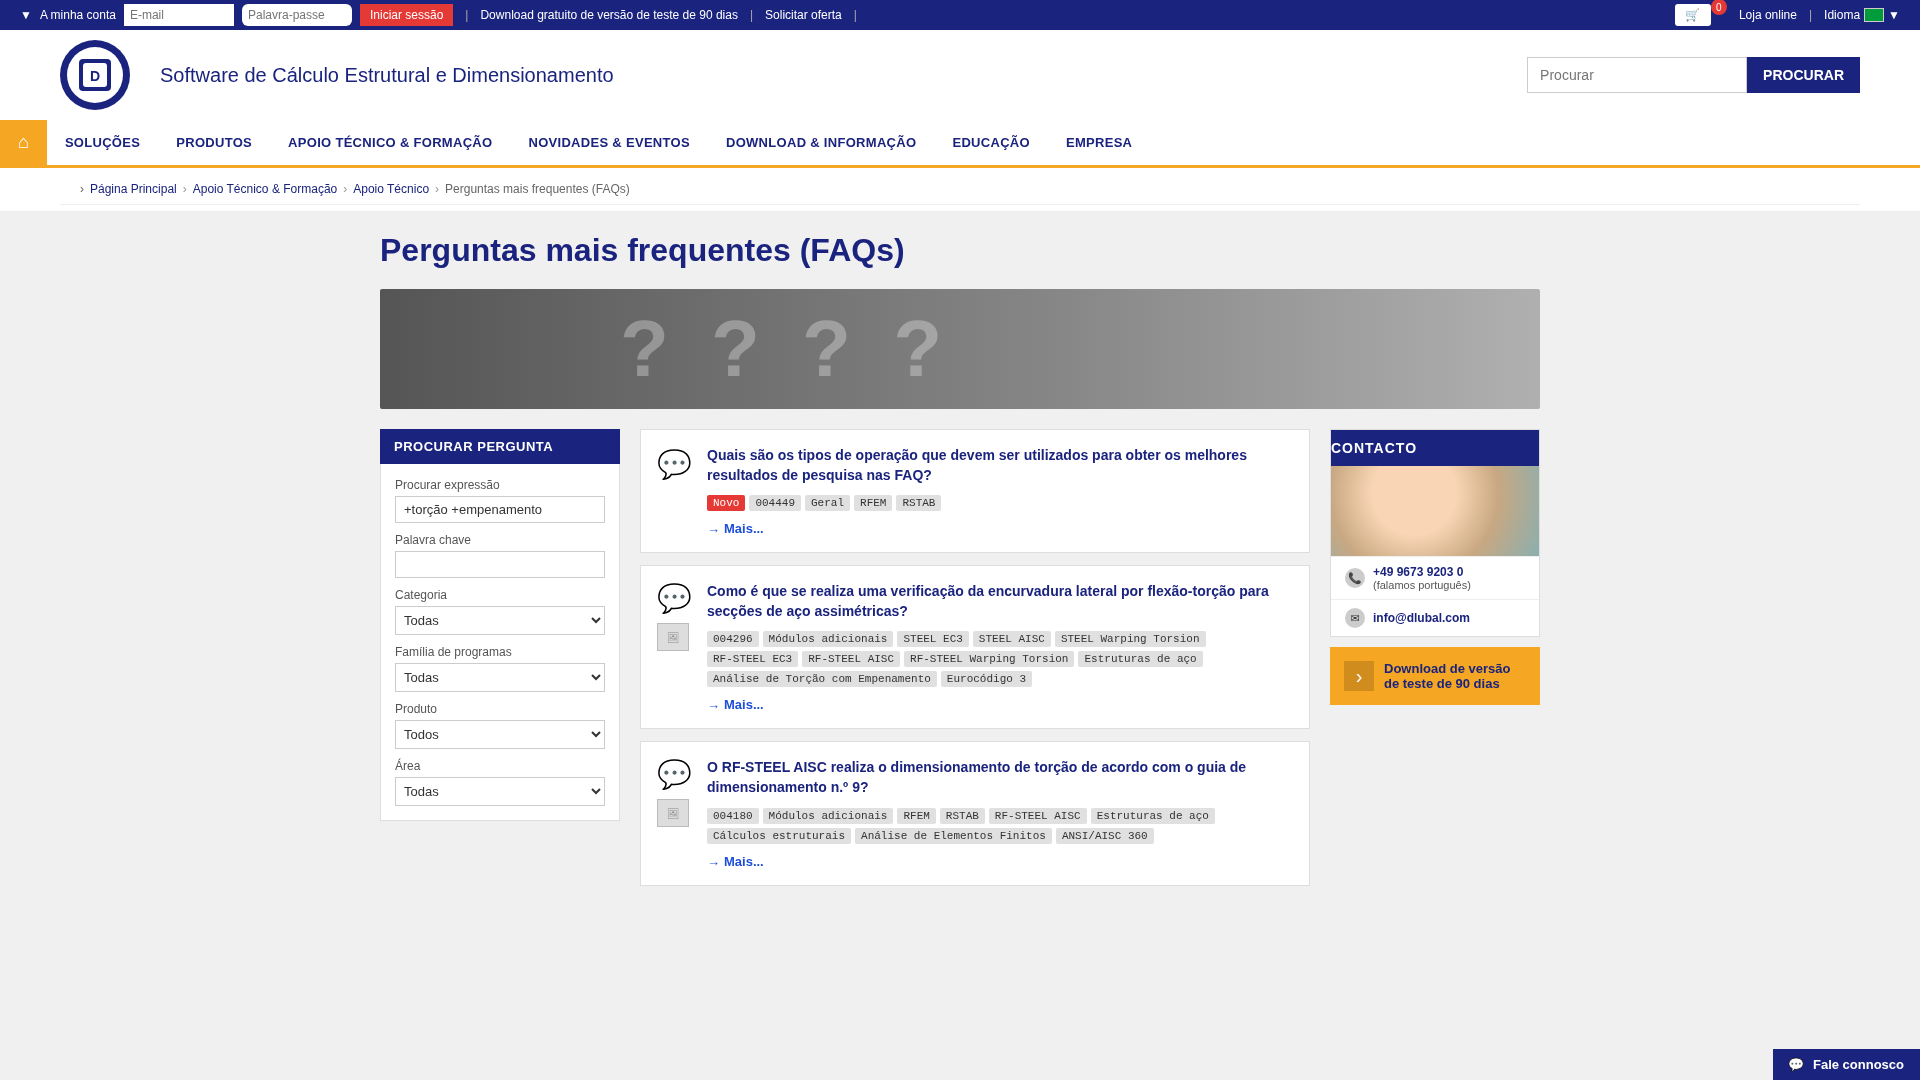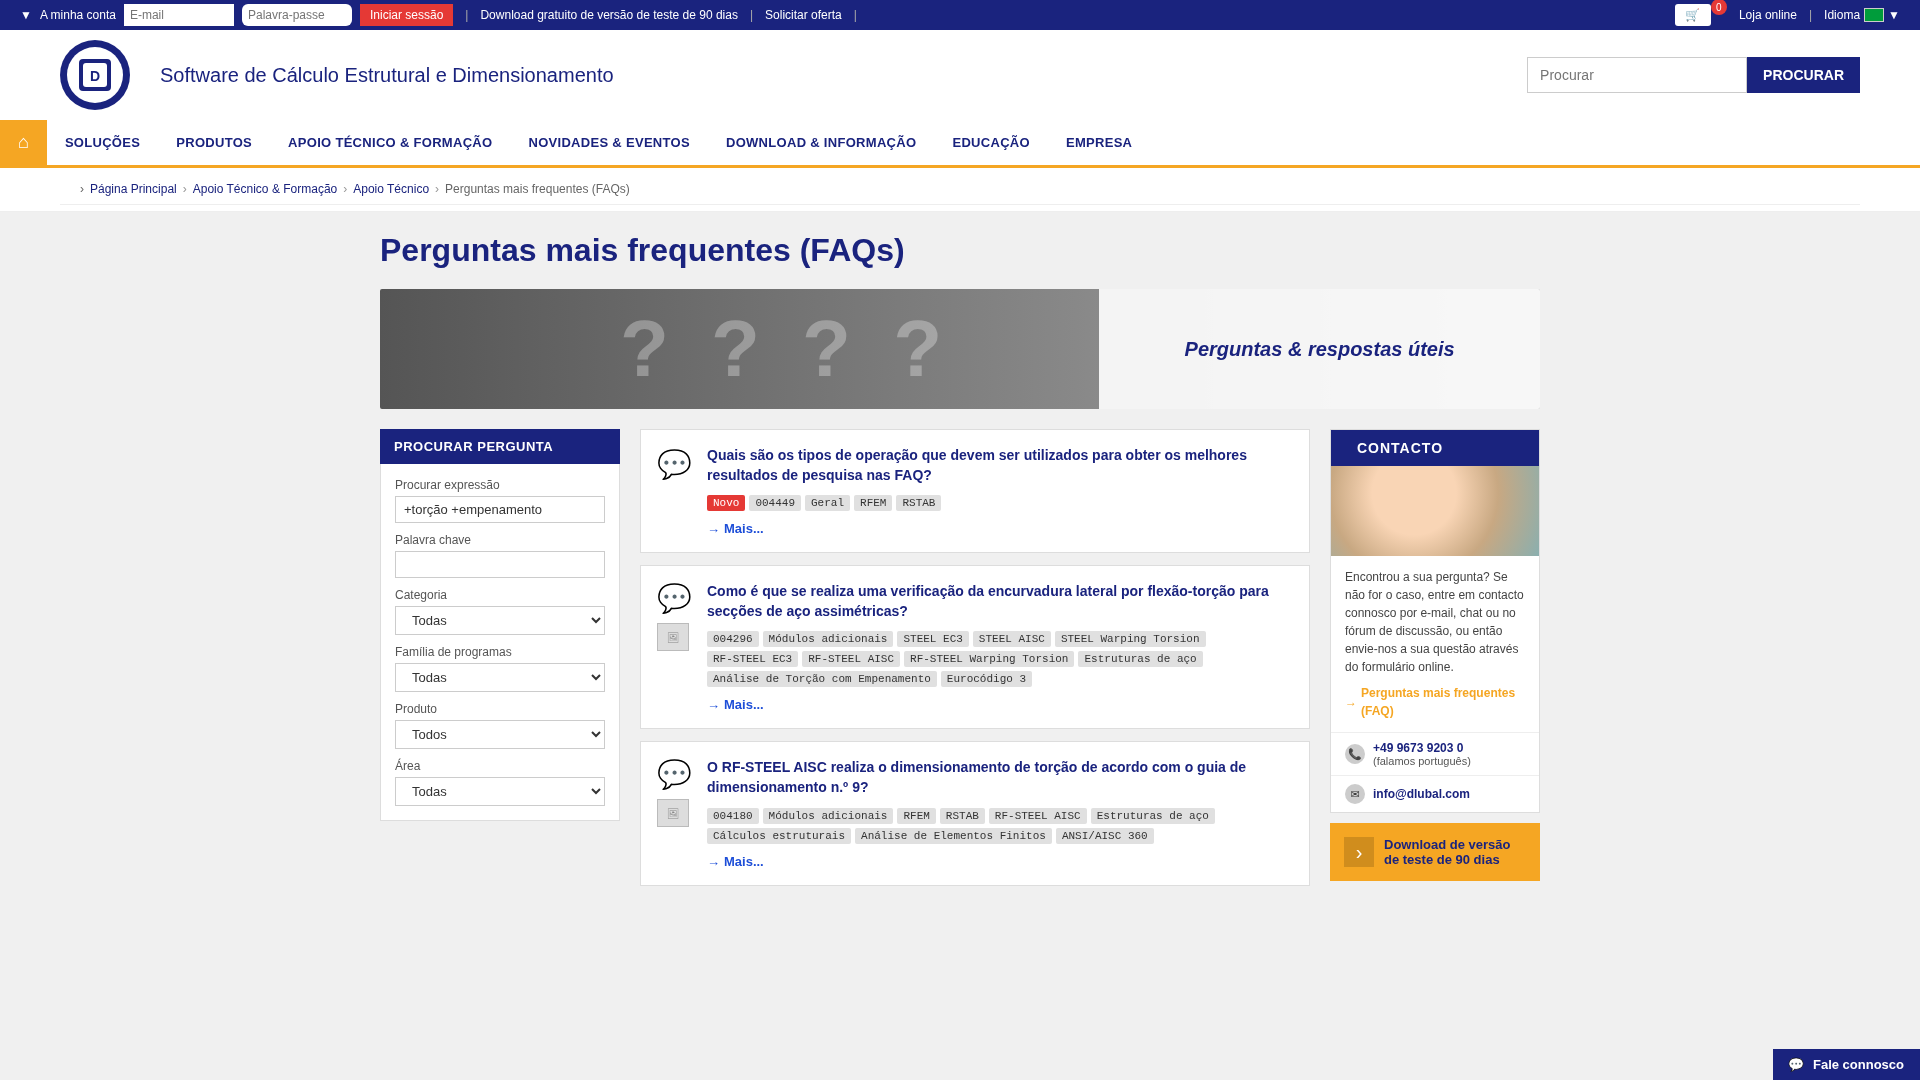--- a/index.html
+++ b/index.html
@@ -205,21 +205,21 @@
     .sidebar input[type=text] {
       width: 100%;
       border: 1px solid #ccc;
       padding: 5px 8px;
       font-size: 13px;
       color: #333;
     }
     .sidebar select {
       width: 100%;
       border: 1px solid #ccc;
-      padding: 5px 12px;
+      padding: 5px 4px;
       font-size: 13px;
       color: #333;
       background: #fff;
     }
 
     
     .faq-list {
       flex: 1;
     }
     .faq-item {
@@ -281,21 +281,21 @@
       width: 210px;
       flex-shrink: 0;
     }
     .contact-box {
       background: #fff;
       border: 1px solid #ddd;
     }
     .contact-title {
       background: #1a237e;
       color: #fff;
-      padding: 10px 26px;
+      padding: 10px 0;
       font-size: 14px;
       font-weight: bold;
       letter-spacing: 1px;
     }
     .contact-photo {
       width: 100%;
       height: 90px;
       background: linear-gradient(135deg, #d4a0a0 0%, #c9b58f 50%, #a0c0c0 100%);
       display: flex; align-items: center; justify-content: center;
       overflow: hidden;
@@ -433,23 +433,20 @@
     <span>Perguntas mais frequentes (FAQs)</span>
   </div>
 </div>
 
 <div class="full-wrapper">
   <div class="main-content">
     <h1 class="page-title">Perguntas mais frequentes (FAQs)</h1>
 
     <div class="hero-banner">
       <div class="question-marks">? ? ? ?</div>
-      <div class="hero-text-box">
-        <div class="hero-text">Perguntas &amp; respostas úteis</div>
-      </div>
     </div>
 
     <div class="two-col">
 
       <div class="sidebar">
         <div class="sidebar-search-title">PROCURAR PERGUNTA</div>
         <div class="sidebar-body">
           <label>Procurar expressão</label>
           <input type="text" style="width: 100%; border: 1px solid rgb(204, 204, 204); padding: 5px 8px; font-size: 13px;" value="+torção +empenamento">
 
@@ -544,24 +541,20 @@
         </div>
 
       </div>
 
       <div class="right-sidebar">
         <div class="contact-box">
           <div class="contact-title">CONTACTO</div>
           <div class="contact-photo">
             <div class="contact-photo-inner"></div>
           </div>
-          <div class="contact-body">
-            <span>Encontrou a sua pergunta? Se não for o caso, entre em contacto connosco por e-mail, chat ou no fórum de discussão, ou então envie-nos a sua questão através do formulário online.</span>
-            <a class="contact-link">Perguntas mais frequentes (FAQ)</a>
-          </div>
           <div class="contact-row">
             <div class="contact-row-icon">📞</div>
             <div>
               <div class="contact-row-text">+49 9673 9203 0</div>
               <div style="font-size:11px;color:#555;">(falamos português)</div>
             </div>
           </div>
           <div class="contact-row">
             <div class="contact-row-icon">✉</div>
             <div class="contact-row-text">info@dlubal.com</div>

